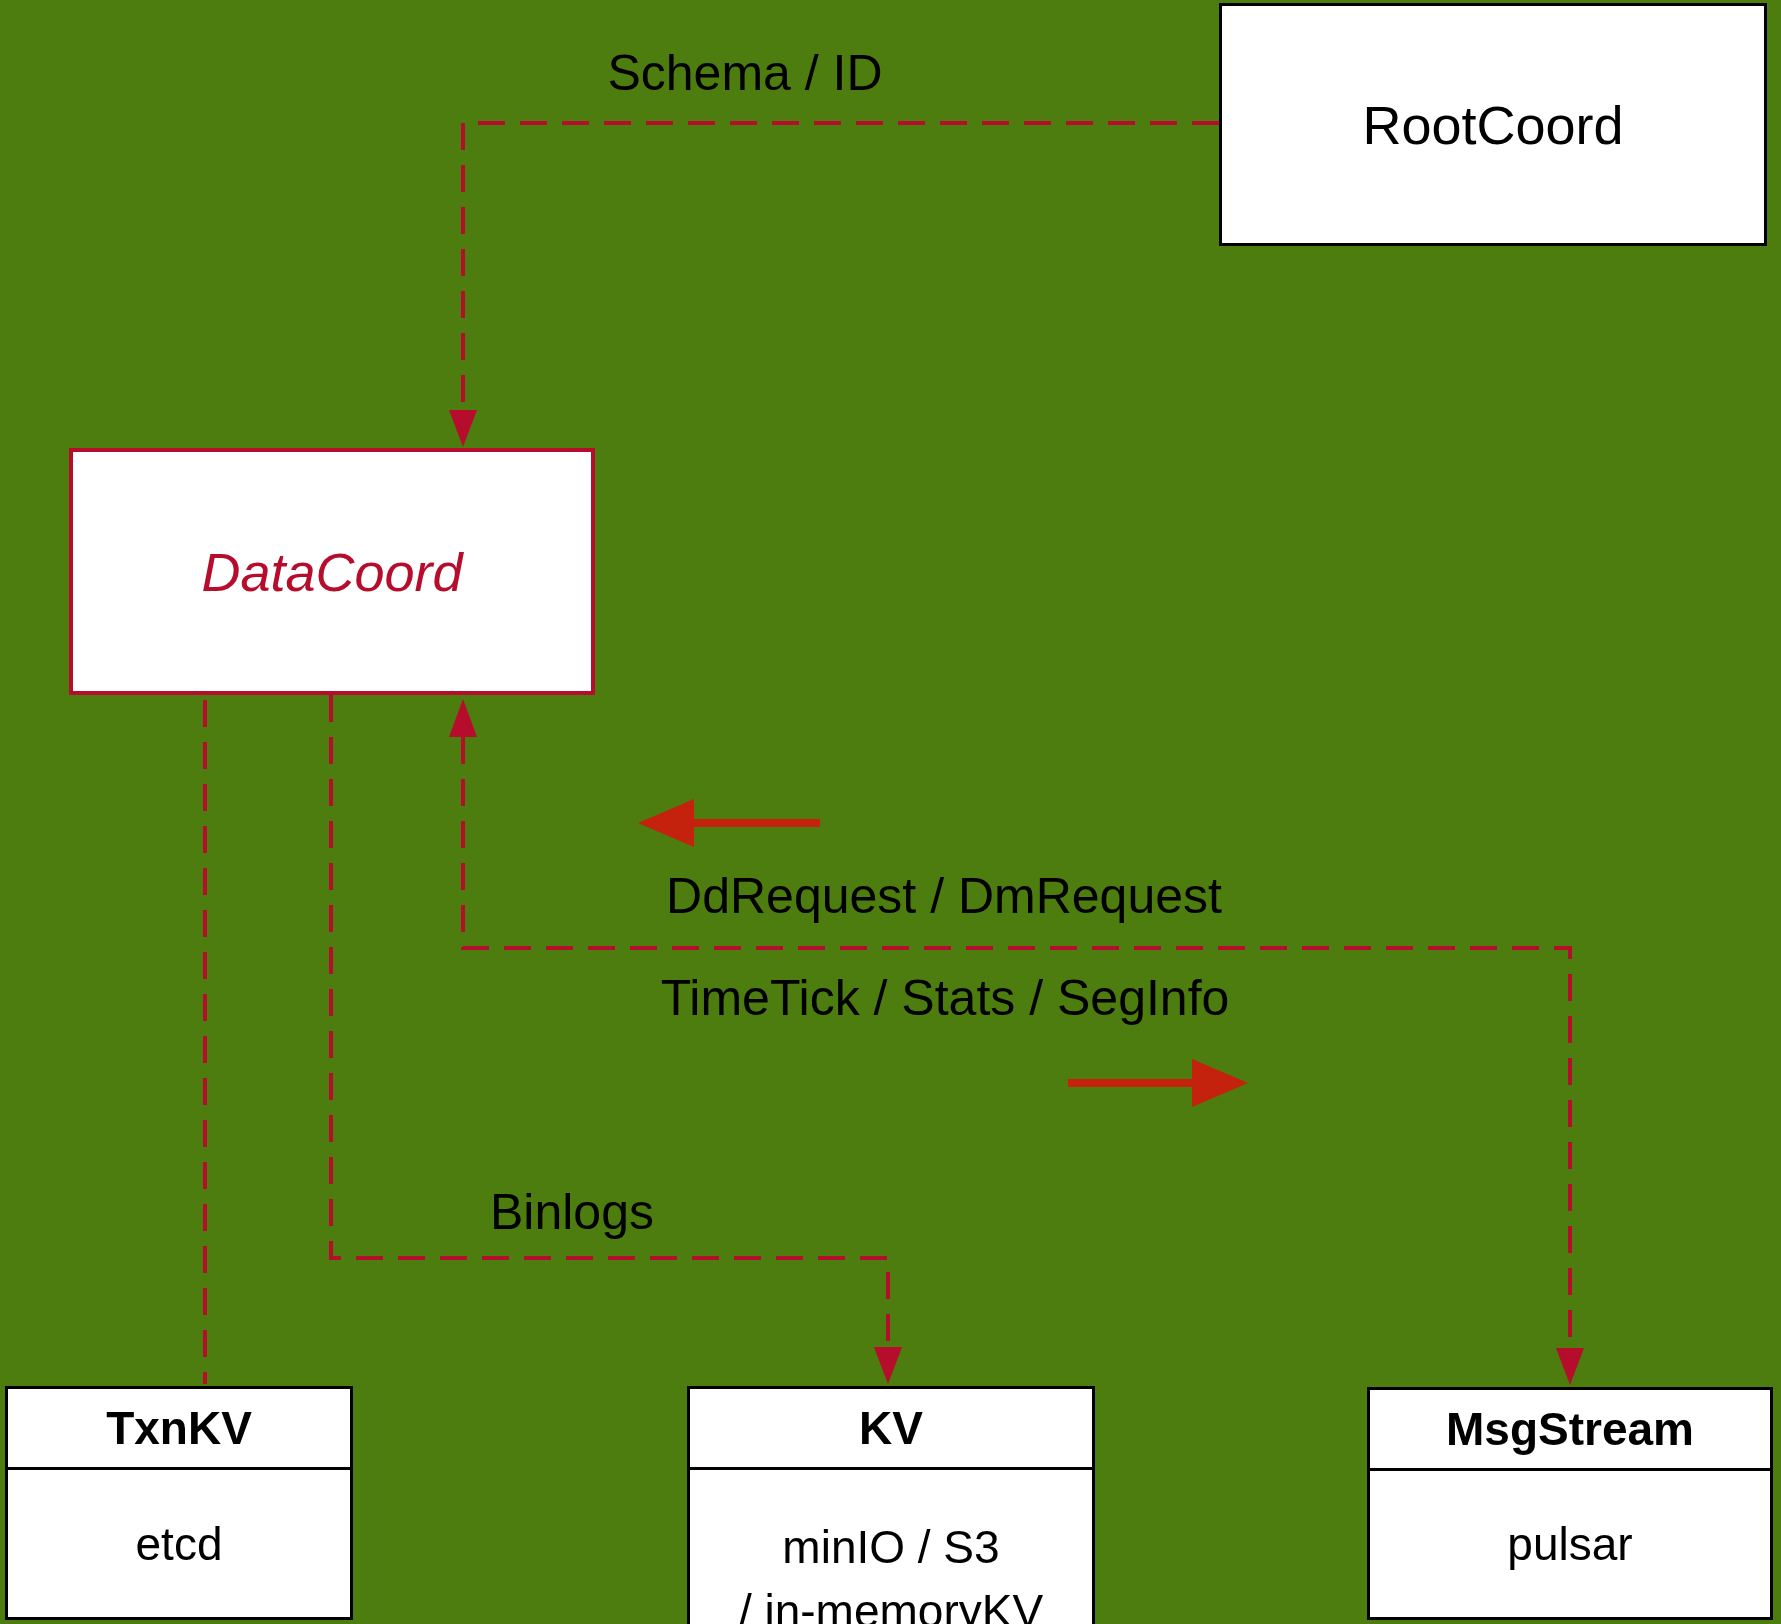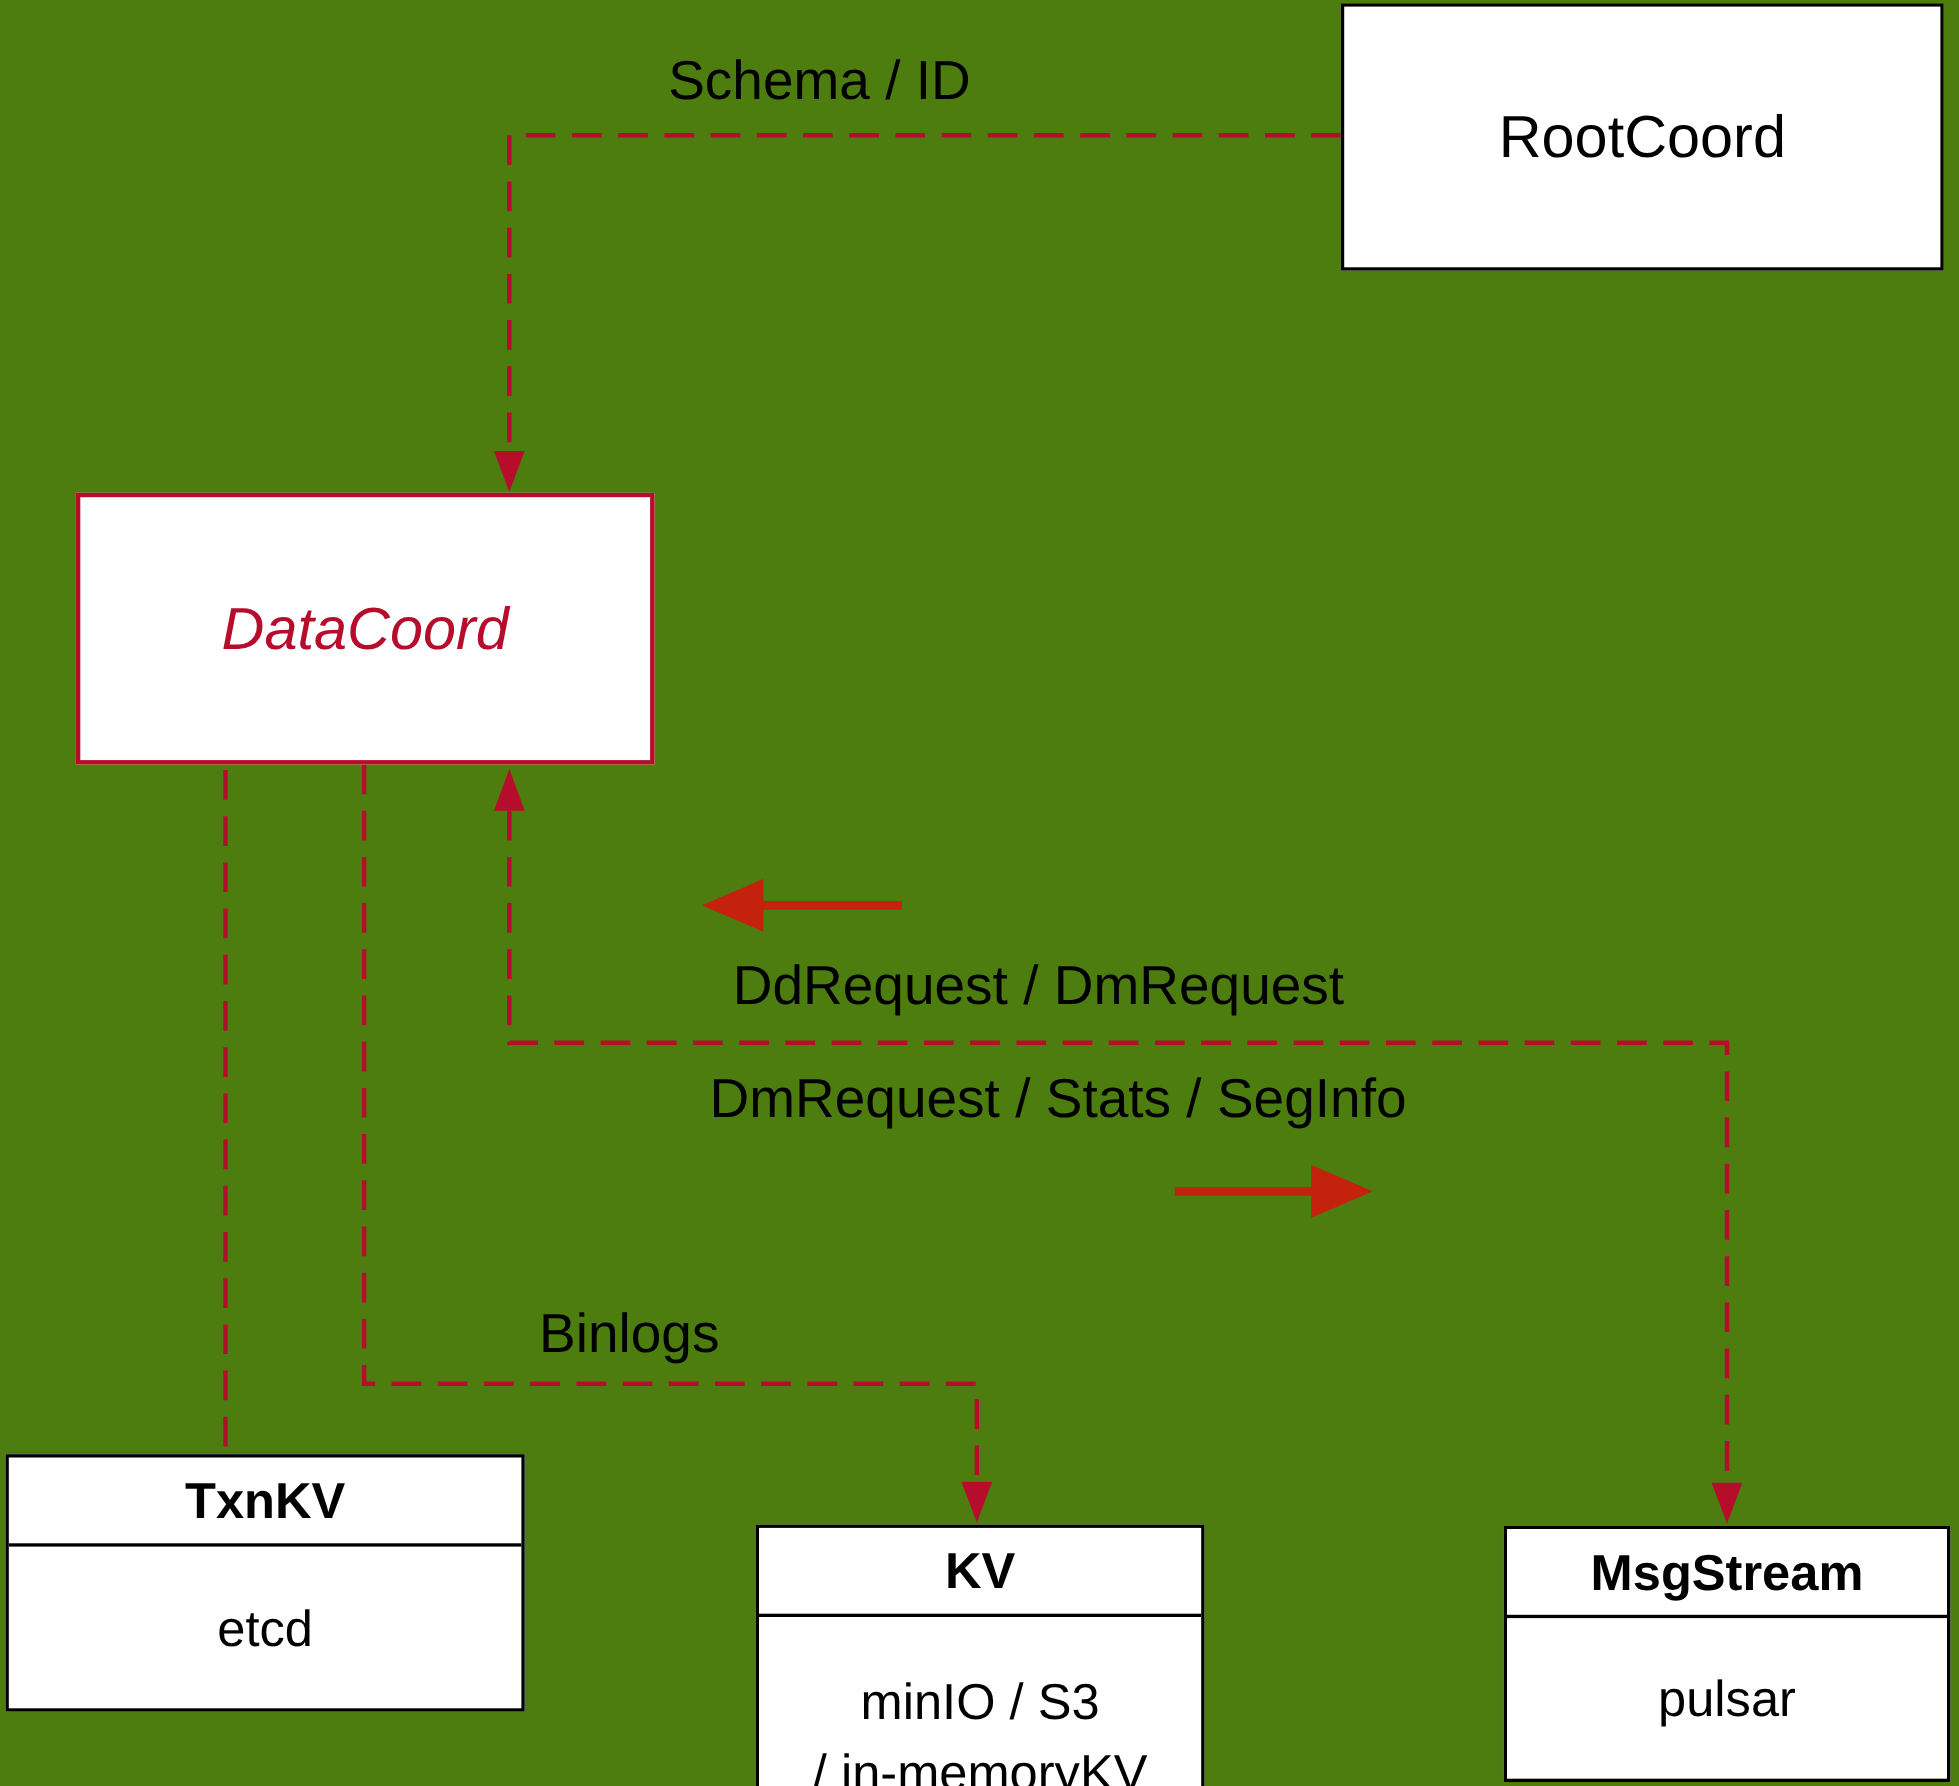--- a/index.html
+++ b/index.html
@@ -111,21 +111,21 @@
   </svg>
 
   <div class="node simple" style="left:1219px; top:3px; width:548px; height:243px;">
     <span class="node-label">RootCoord</span>
   </div>
 
   <div class="node accent" style="left:69px; top:448px; width:526px; height:247px;">
     <span class="node-label">DataCoord</span>
   </div>
 
-  <div class="store" style="left:5px; top:1322px; width:472px; height:234px;">
+  <div class="store" style="left:5px; top:1386px; width:348px; height:234px;">
     <div class="store-header">TxnKV</div>
     <div class="store-body">etcd</div>
   </div>
 
   <div class="store" style="left:687px; top:1386px; width:408px; height:304px;">
     <div class="store-header">KV</div>
     <div class="store-body">
       <span>minIO / S3</span>
       <span>/ in-memoryKV</span>
     </div>
@@ -133,17 +133,17 @@
 
   <div class="store" style="left:1367px; top:1387px; width:406px; height:233px;">
     <div class="store-header">MsgStream</div>
     <div class="store-body">pulsar</div>
   </div>
 
   <div class="edge-label" style="left:445px; top:45px; width:600px;">Schema / ID</div>
 
   <div class="edge-label" style="left:644px; top:868px; width:600px;">DdRequest / DmRequest</div>
 
-  <div class="edge-label" style="left:645px; top:970px; width:600px;">DmRequest / Stats / SegInfo</div>
+  <div class="edge-label" style="left:645px; top:970px; width:600px;">TimeTick / Stats / SegInfo</div>
 
   <div class="edge-label" style="left:372px; top:1184px; width:400px;">Binlogs</div>
 
 </div>
 
 </body></html>

